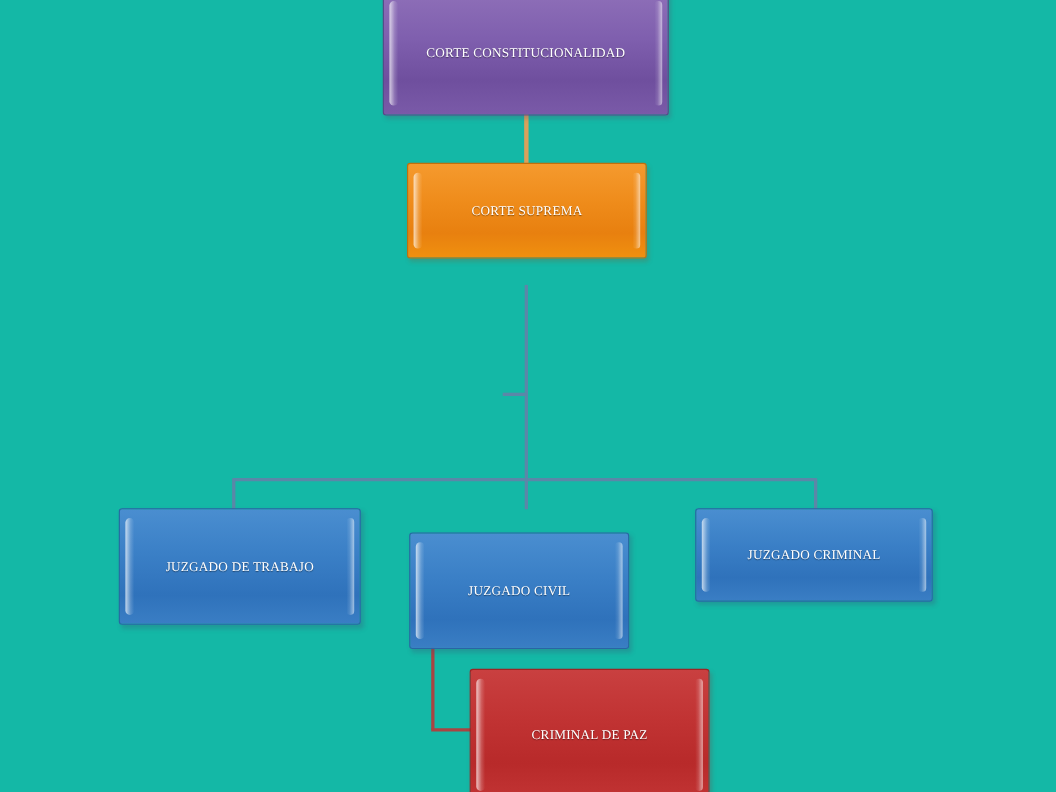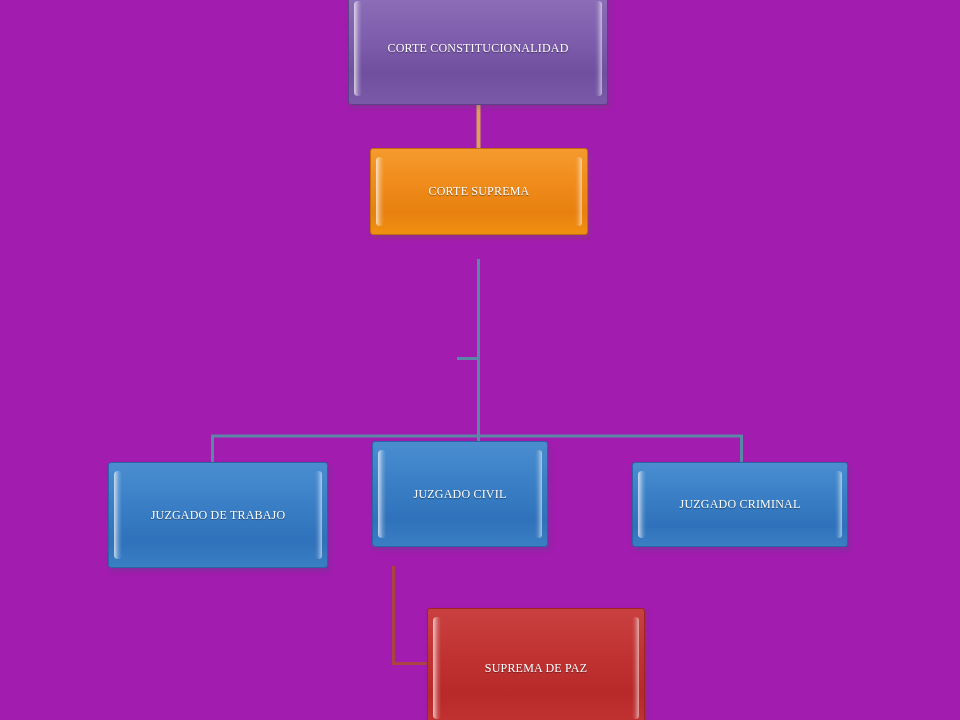--- a/index.html
+++ b/index.html
@@ -11,21 +11,21 @@
   body {
     width: 960px;
     height: 720px;
     font-family: "Liberation Serif", "DejaVu Serif", serif;
     overflow: hidden;
   }
   #chart-canvas {
     position: relative;
     width: 960px;
     height: 720px;
-    background: #a21caf;
+    background: #14b8a6;
     overflow: hidden;
   }
 
   
   #connector-layer {
     position: absolute;
     left: 0;
     top: 0;
     width: 960px;
     height: 720px;
@@ -105,21 +105,21 @@
     border: 1px solid #7e9a27;
     box-shadow: 2px 3px 4px rgba(110,120,70,0.30);
   }
   #node-juzgado-de-trabajo {
     left: 108px; top: 462px; width: 220px; height: 106px;
     background: linear-gradient(to bottom, #4a8ed0 0%, #3a7fc6 40%, #2f72bb 75%, #3a7ec4 100%);
     border: 1px solid #2a64a4;
     box-shadow: 2px 3px 4px rgba(60,85,120,0.30);
   }
   #node-juzgado-civil {
-    left: 372px; top: 441px; width: 176px; height: 106px;
+    left: 372px; top: 484px; width: 200px; height: 106px;
     background: linear-gradient(to bottom, #4a8ed0 0%, #3a7fc6 40%, #2f72bb 75%, #3a7ec4 100%);
     border: 1px solid #2a64a4;
     box-shadow: 2px 3px 4px rgba(60,85,120,0.30);
   }
   #node-juzgado-criminal {
     left: 632px; top: 462px; width: 216px; height: 85px;
     background: linear-gradient(to bottom, #4a8ed0 0%, #3a7fc6 40%, #2f72bb 75%, #3a7ec4 100%);
     border: 1px solid #2a64a4;
     box-shadow: 2px 3px 4px rgba(60,85,120,0.30);
   }
@@ -176,16 +176,16 @@
 
   <div class="node" id="node-juzgado-civil">
     <span class="node-label">JUZGADO CIVIL</span>
   </div>
 
   <div class="node" id="node-juzgado-criminal">
     <span class="node-label">JUZGADO CRIMINAL</span>
   </div>
 
   <div class="node" id="node-juzgado-de-paz">
-    <span class="node-label">SUPREMA DE PAZ</span>
+    <span class="node-label">CRIMINAL DE PAZ</span>
   </div>
 
 </div>
 
 </body></html>

